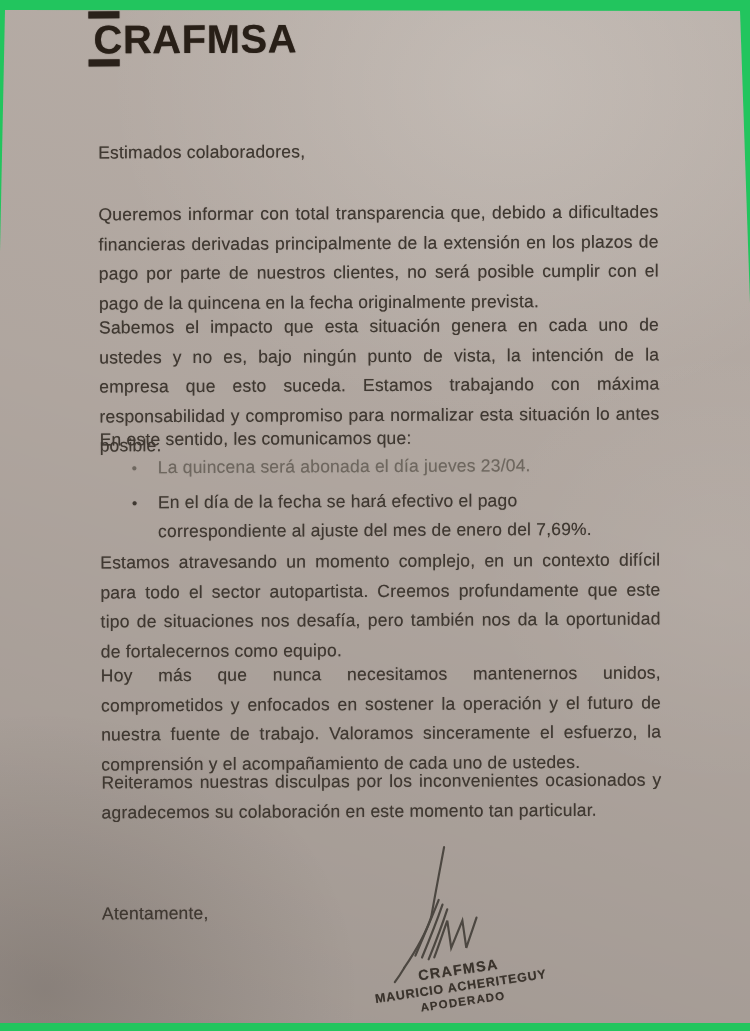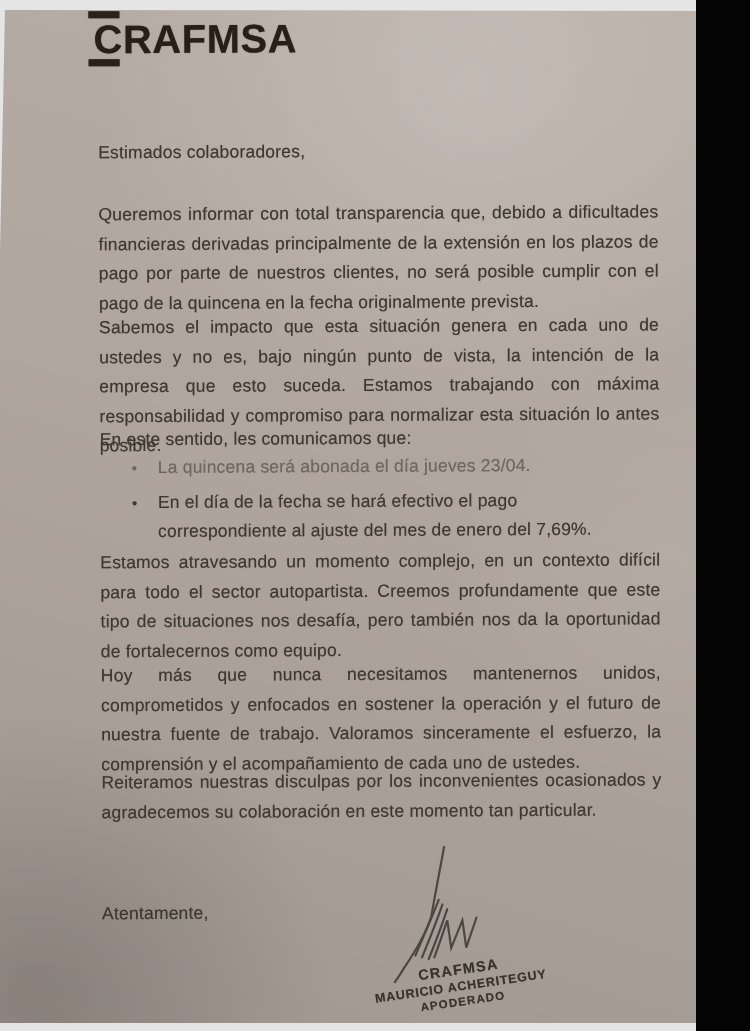--- a/index.html
+++ b/index.html
@@ -6,23 +6,23 @@
     margin: 0;
     padding: 0;
     background: #050404;
     width: 750px;
     height: 1031px;
     overflow: hidden;
     font-family: "Liberation Sans", sans-serif;
   }
   .photo-frame {
     position: relative;
-    width: 696px;
+    width: 750px;
     height: 1031px;
-    background: #e5e5e5;
+    background: #22c55e;
   }
   
   .paper {
     position: absolute;
     inset: 0;
     clip-path: polygon(5px 10px, 740px 11px, 750px 303px, 750px 1023px, 0px 1023px, 0px 252px);
     background-color: #b3a9a2;
     background-image:
       radial-gradient(90% 55% at 68% 8%, rgba(255,253,248,0.18), rgba(255,255,255,0) 60%),
       radial-gradient(70% 45% at 6% 96%, rgba(22,15,10,0.18), rgba(0,0,0,0) 60%),

